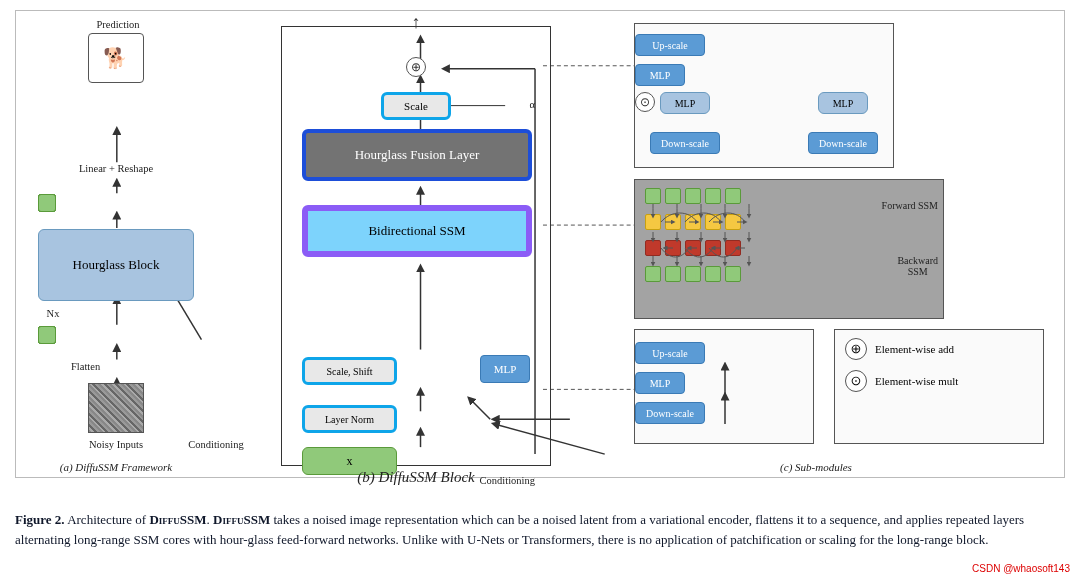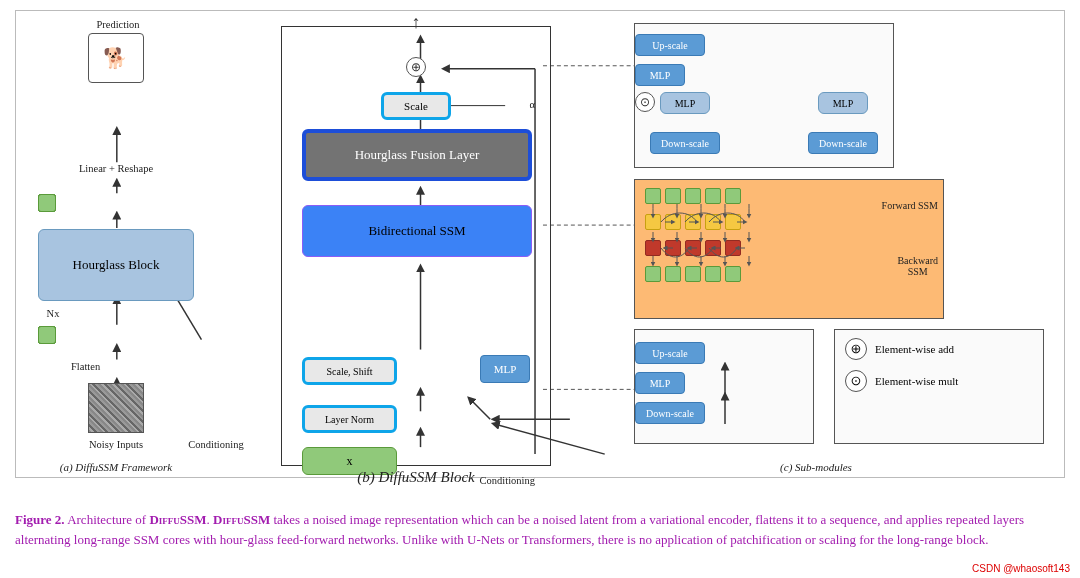--- a/index.html
+++ b/index.html
@@ -36,22 +36,22 @@
       background: #a8c4e0;
       border: 1px solid #6a9abf;
     }
     .box-orange {
       background: #737373;
       border: 4px solid #1d4ed8;
       color: #fff;
       text-align: center;
     }
     .box-green-med {
-      background: #3b82f6;
-      border: 1px solid #8b5cf6;
+      background: #7dd3fc;
+      border: 6px solid #8b5cf6;
       font-family: Liberation Serif, serif;
     }
     .box-gray {
       background: #e8e8e8;
       border: 3px solid #0ea5e9;
     }
     .box-blue-med {
       background: #8ab4d8;
       border: 1px solid #5a8ab8;
     }
@@ -67,21 +67,21 @@
       position: absolute;
       font-size: 10.5px;
       color: #222;
       text-align: center;
     }
 
     
     .caption {
       font-size: 13px;
       line-height: 1.5;
-      color: #a21caf;
+      color: #0f172a;
       padding: 4px 0 4px 0;
     }
     .caption-title {
       font-weight: bold;
     }
     .caption .sc {
       font-variant: small-caps;
       font-weight: bold;
     }
 
@@ -286,21 +286,21 @@
 
       <div class="box box-blue-light" style="left:25px; top:68px; width:50px; height:22px; font-size:10px;">MLP</div>
 
       <div class="box box-blue-light" style="right:25px; top:68px; width:50px; height:22px; font-size:10px;">MLP</div>
 
       <div class="box box-blue-btn" style="left:15px; top:108px; width:70px; height:22px; font-size:10px;">Down-scale</div>
 
       <div class="box box-blue-btn" style="right:15px; top:108px; width:70px; height:22px; font-size:10px;">Down-scale</div>
     </div>
 
-    <div style="position:absolute; left:618px; top:168px; width:310px; height:140px; border:1.5px solid #555; background:#fdba74;">
+    <div style="position:absolute; left:618px; top:168px; width:310px; height:140px; border:1.5px solid #555; background:#a3a3a3;">
 
       <div class="lbl" style="right:5px; top:20px; font-size:10px;">Forward SSM</div>
 
       <div class="lbl" style="right:5px; top:75px; font-size:10px;">Backward<br>SSM</div>
 
       <div style="position:absolute; left:10px; top:8px; display:flex; gap:4px;">
         <div style="width:16px;height:16px;background:#90c97a;border:1px solid #5a9a3a;border-radius:2px;"></div>
         <div style="width:16px;height:16px;background:#90c97a;border:1px solid #5a9a3a;border-radius:2px;"></div>
         <div style="width:16px;height:16px;background:#90c97a;border:1px solid #5a9a3a;border-radius:2px;"></div>
         <div style="width:16px;height:16px;background:#90c97a;border:1px solid #5a9a3a;border-radius:2px;"></div>

